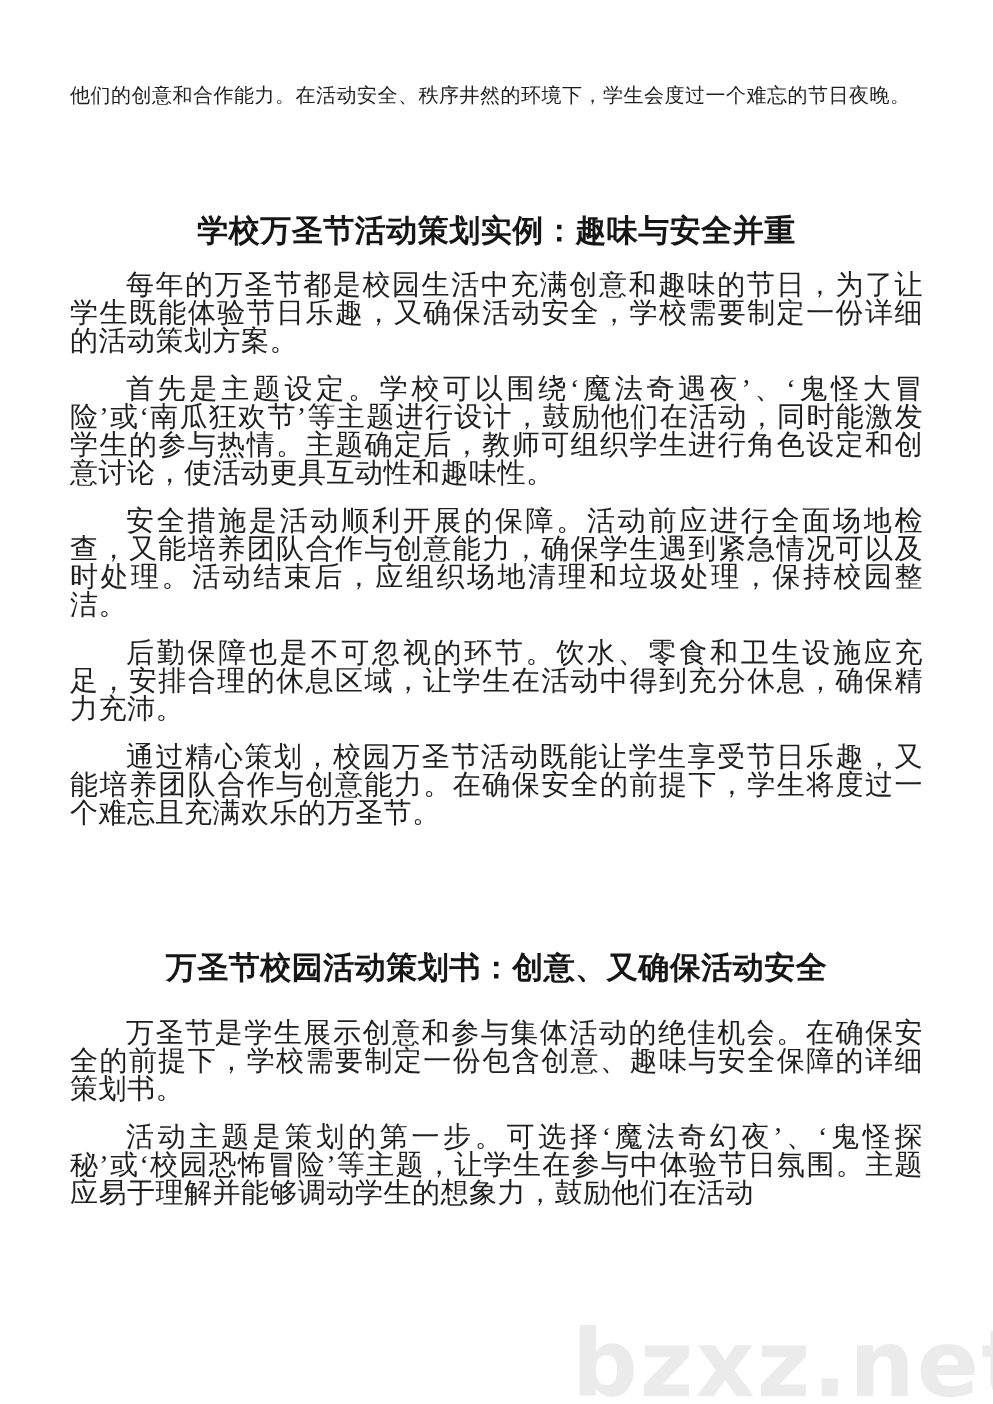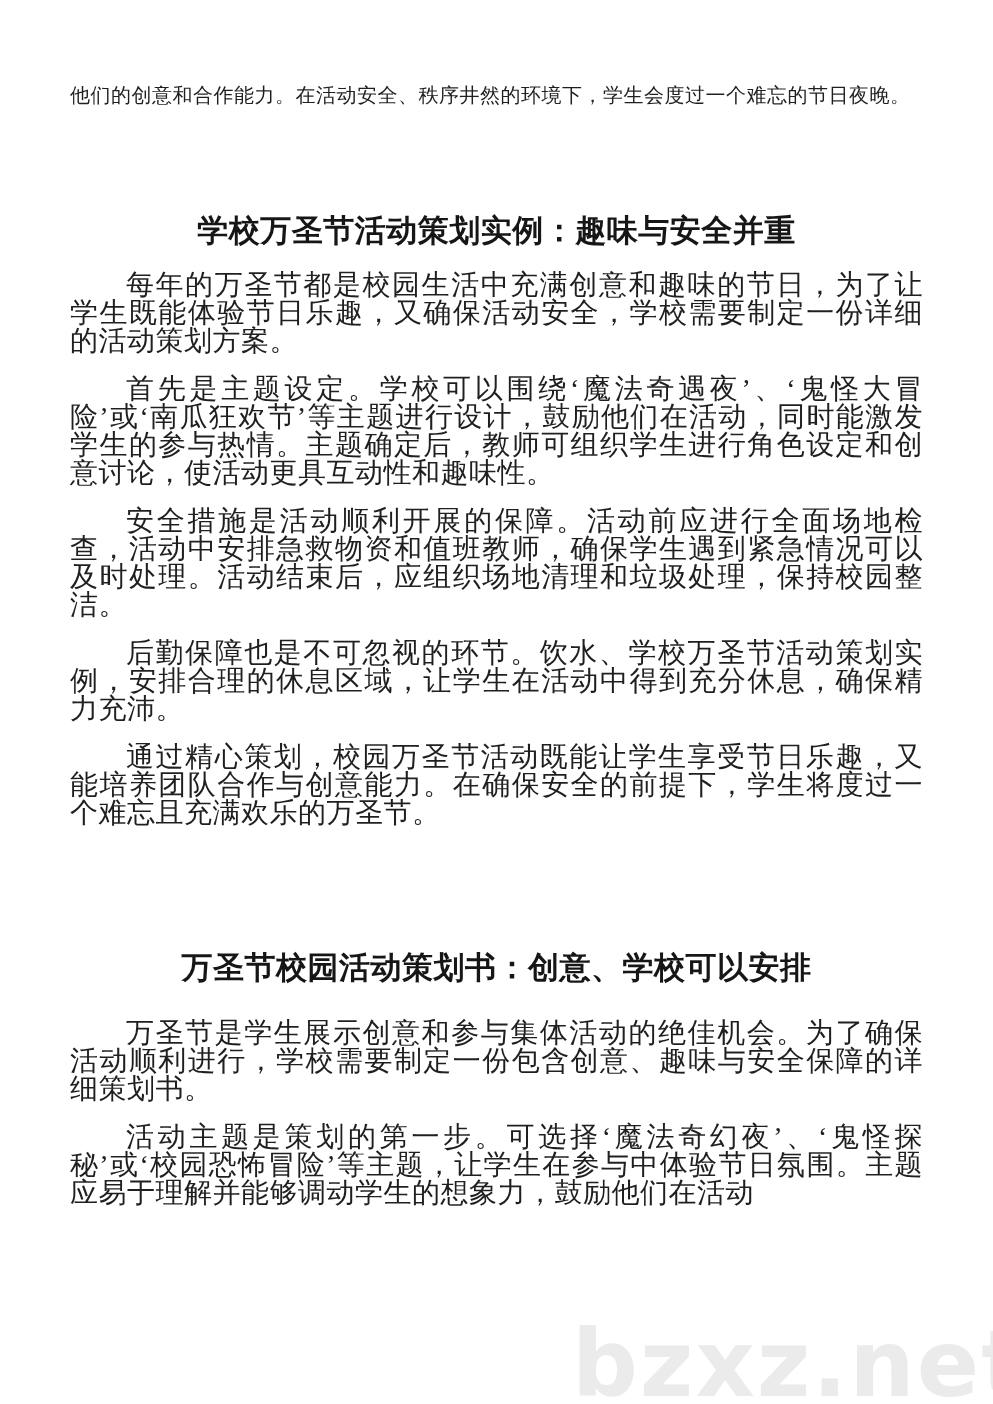--- a/index.html
+++ b/index.html
@@ -75,24 +75,24 @@
   <div class="watermark">bzxz.net</div>
 
   <div class="content">
 
     <p class="leading-par">他们的创意和合作能力。在活动安全、秩序井然的环境下，学生会度过一个难忘的节日夜晚。</p>
 
     <h1 class="section-title title-1">学校万圣节活动策划实例：趣味与安全并重</h1>
 
     <p class="par">每年的万圣节都是校园生活中充满创意和趣味的节日，为了让学生既能体验节日乐趣，又确保活动安全，学校需要制定一份详细的活动策划方案。</p>
     <p class="par">首先是主题设定。学校可以围绕‘魔法奇遇夜’、‘鬼怪大冒险’或‘南瓜狂欢节’等主题进行设计，鼓励他们在活动，同时能激发学生的参与热情。主题确定后，教师可组织学生进行角色设定和创意讨论，使活动更具互动性和趣味性。</p>
-    <p class="par">安全措施是活动顺利开展的保障。活动前应进行全面场地检查，活动中安排急救物资和值班教师，确保学生遇到紧急情况可以及时处理。活动结束后，应组织场地清理和垃圾处理，保持校园整洁。</p>
-    <p class="par">后勤保障也是不可忽视的环节。饮水、学校万圣节活动策划实例，安排合理的休息区域，让学生在活动中得到充分休息，确保精力充沛。</p>
+    <p class="par">安全措施是活动顺利开展的保障。活动前应进行全面场地检查，又能培养团队合作与创意能力，确保学生遇到紧急情况可以及时处理。活动结束后，应组织场地清理和垃圾处理，保持校园整洁。</p>
+    <p class="par">后勤保障也是不可忽视的环节。饮水、零食和卫生设施应充足，安排合理的休息区域，让学生在活动中得到充分休息，确保精力充沛。</p>
     <p class="par">通过精心策划，校园万圣节活动既能让学生享受节日乐趣，又能培养团队合作与创意能力。在确保安全的前提下，学生将度过一个难忘且充满欢乐的万圣节。</p>
 
-    <h1 class="section-title title-2">万圣节校园活动策划书：创意、学校可以安排</h1>
+    <h1 class="section-title title-2">万圣节校园活动策划书：创意、又确保活动安全</h1>
 
-    <p class="par">万圣节是学生展示创意和参与集体活动的绝佳机会。为了确保活动顺利进行，学校需要制定一份包含创意、趣味与安全保障的详细策划书。</p>
+    <p class="par">万圣节是学生展示创意和参与集体活动的绝佳机会。在确保安全的前提下，学校需要制定一份包含创意、趣味与安全保障的详细策划书。</p>
     <p class="par">活动主题是策划的第一步。可选择‘魔法奇幻夜’、‘鬼怪探秘’或‘校园恐怖冒险’等主题，让学生在参与中体验节日氛围。主题应易于理解并能够调动学生的想象力，鼓励他们在活动</p>
 
   </div>
 
 </div>
 
 </body></html>

